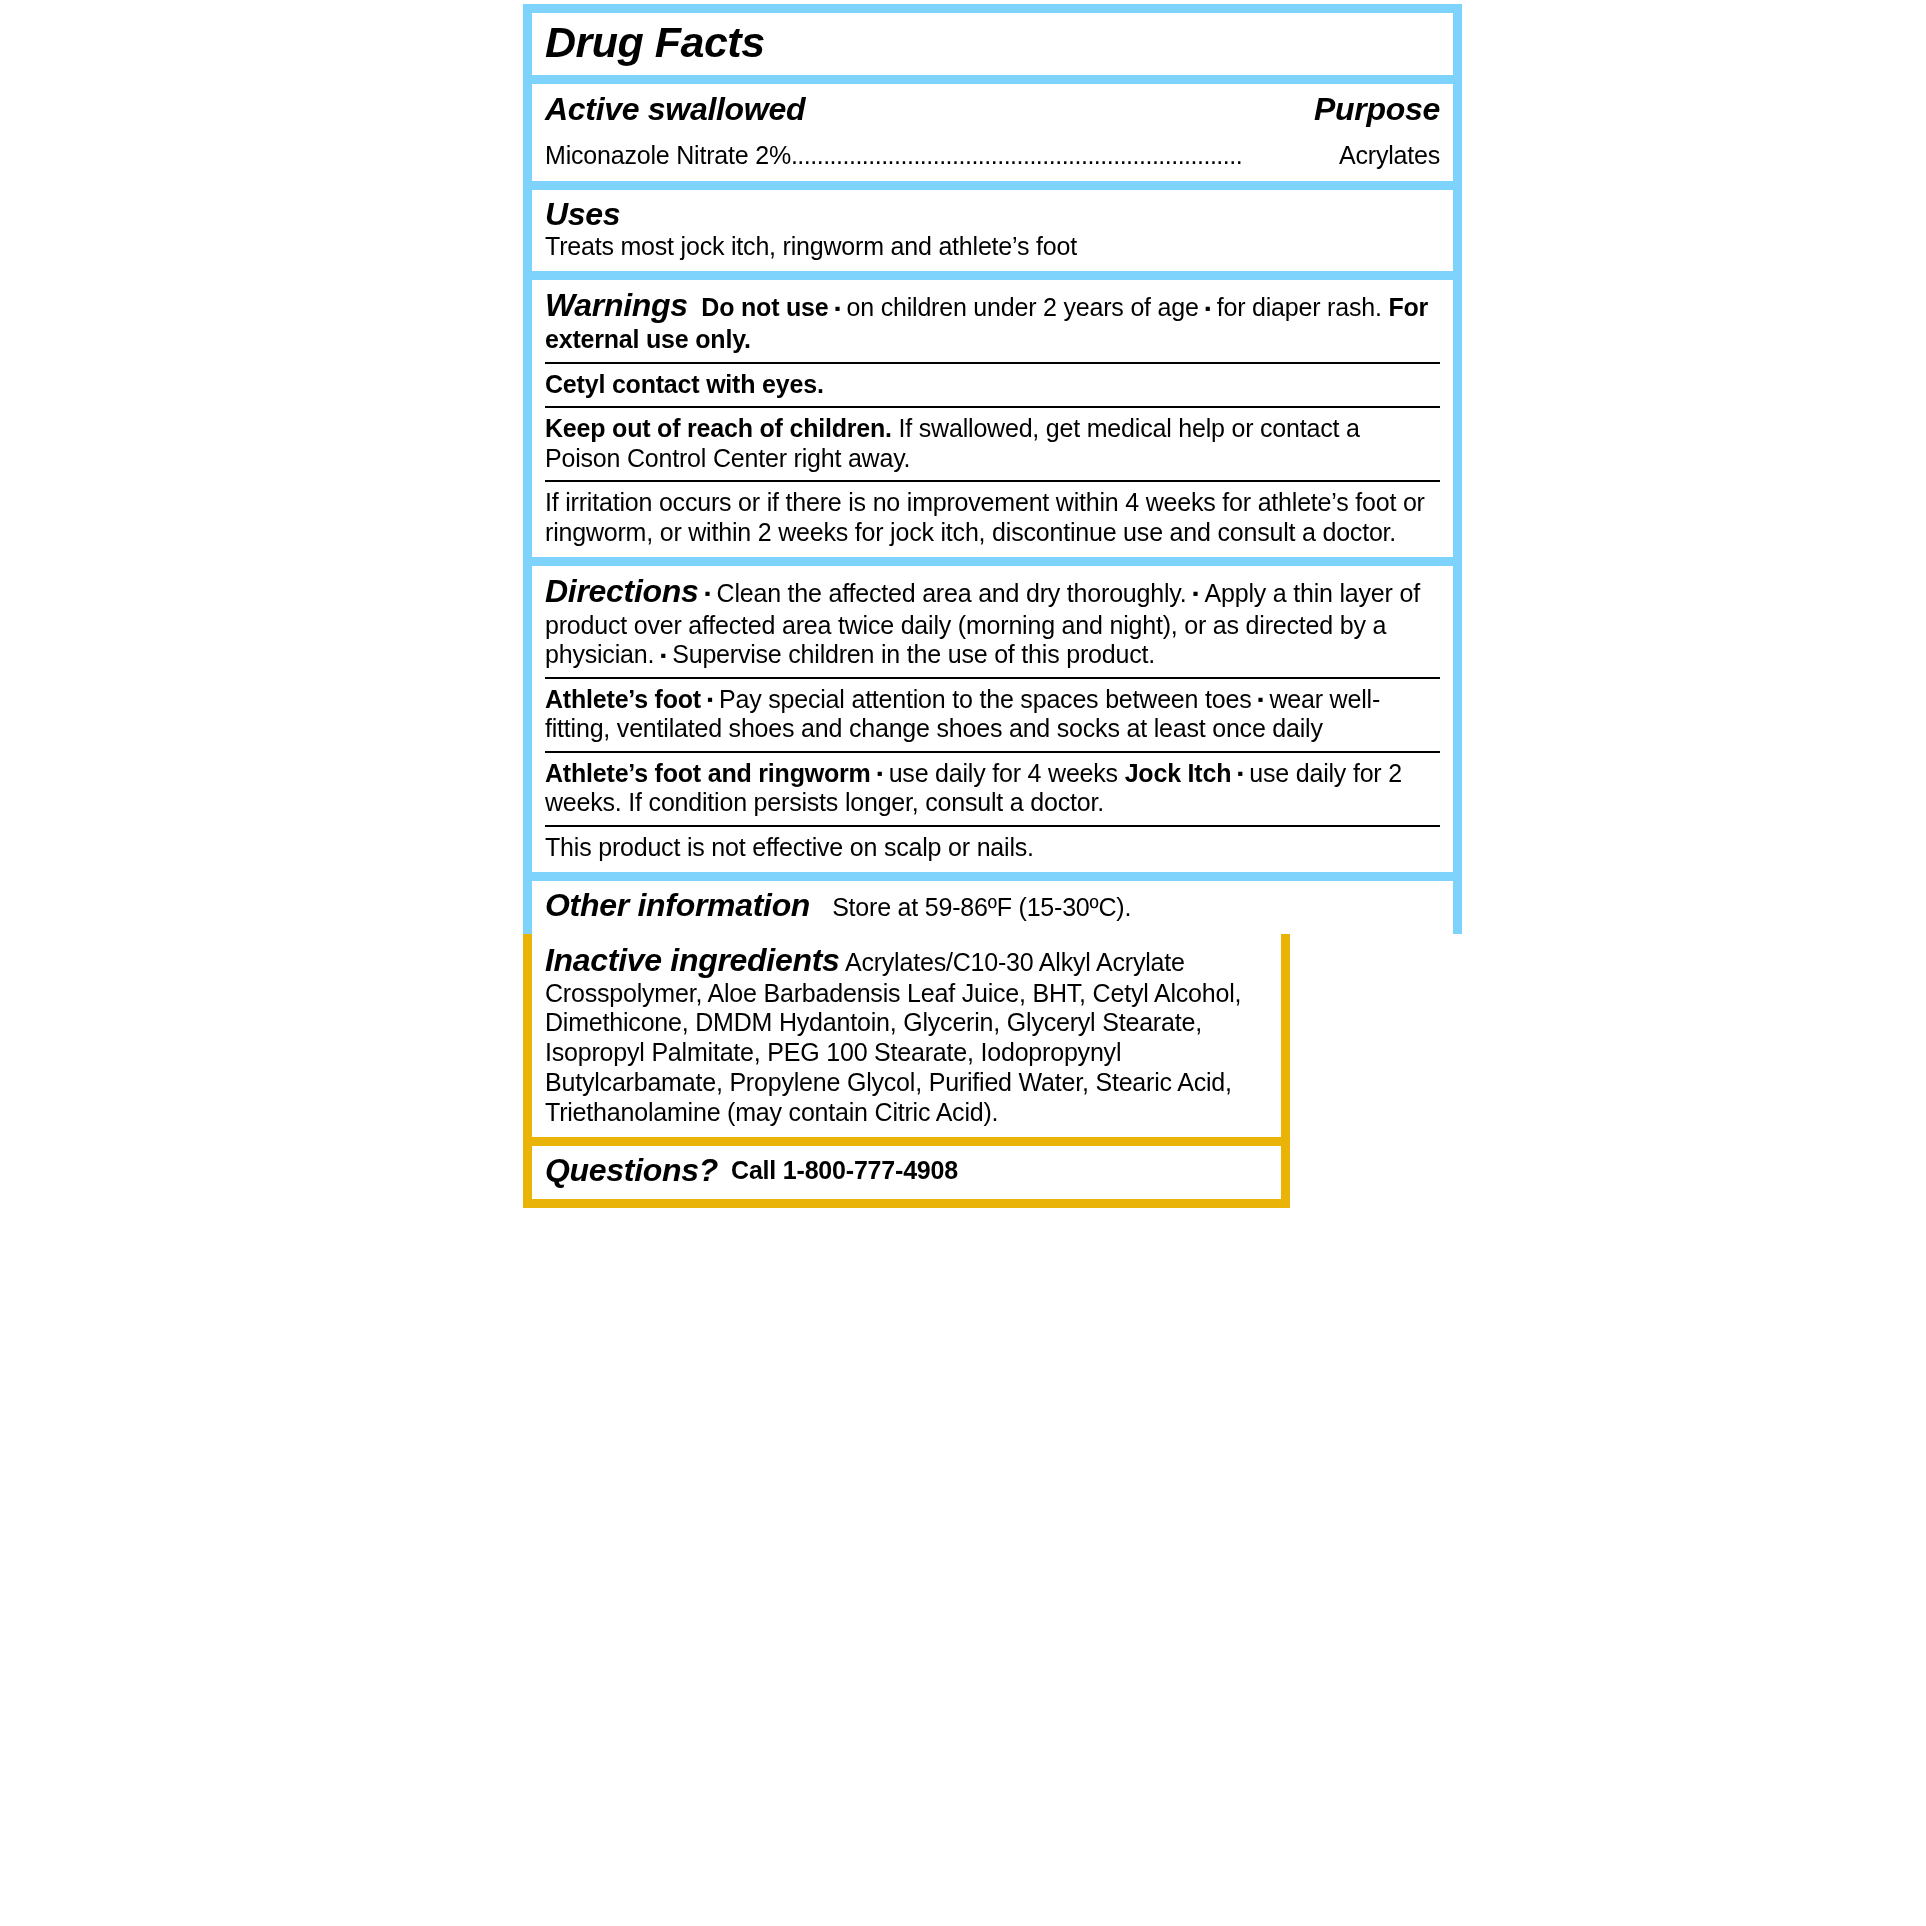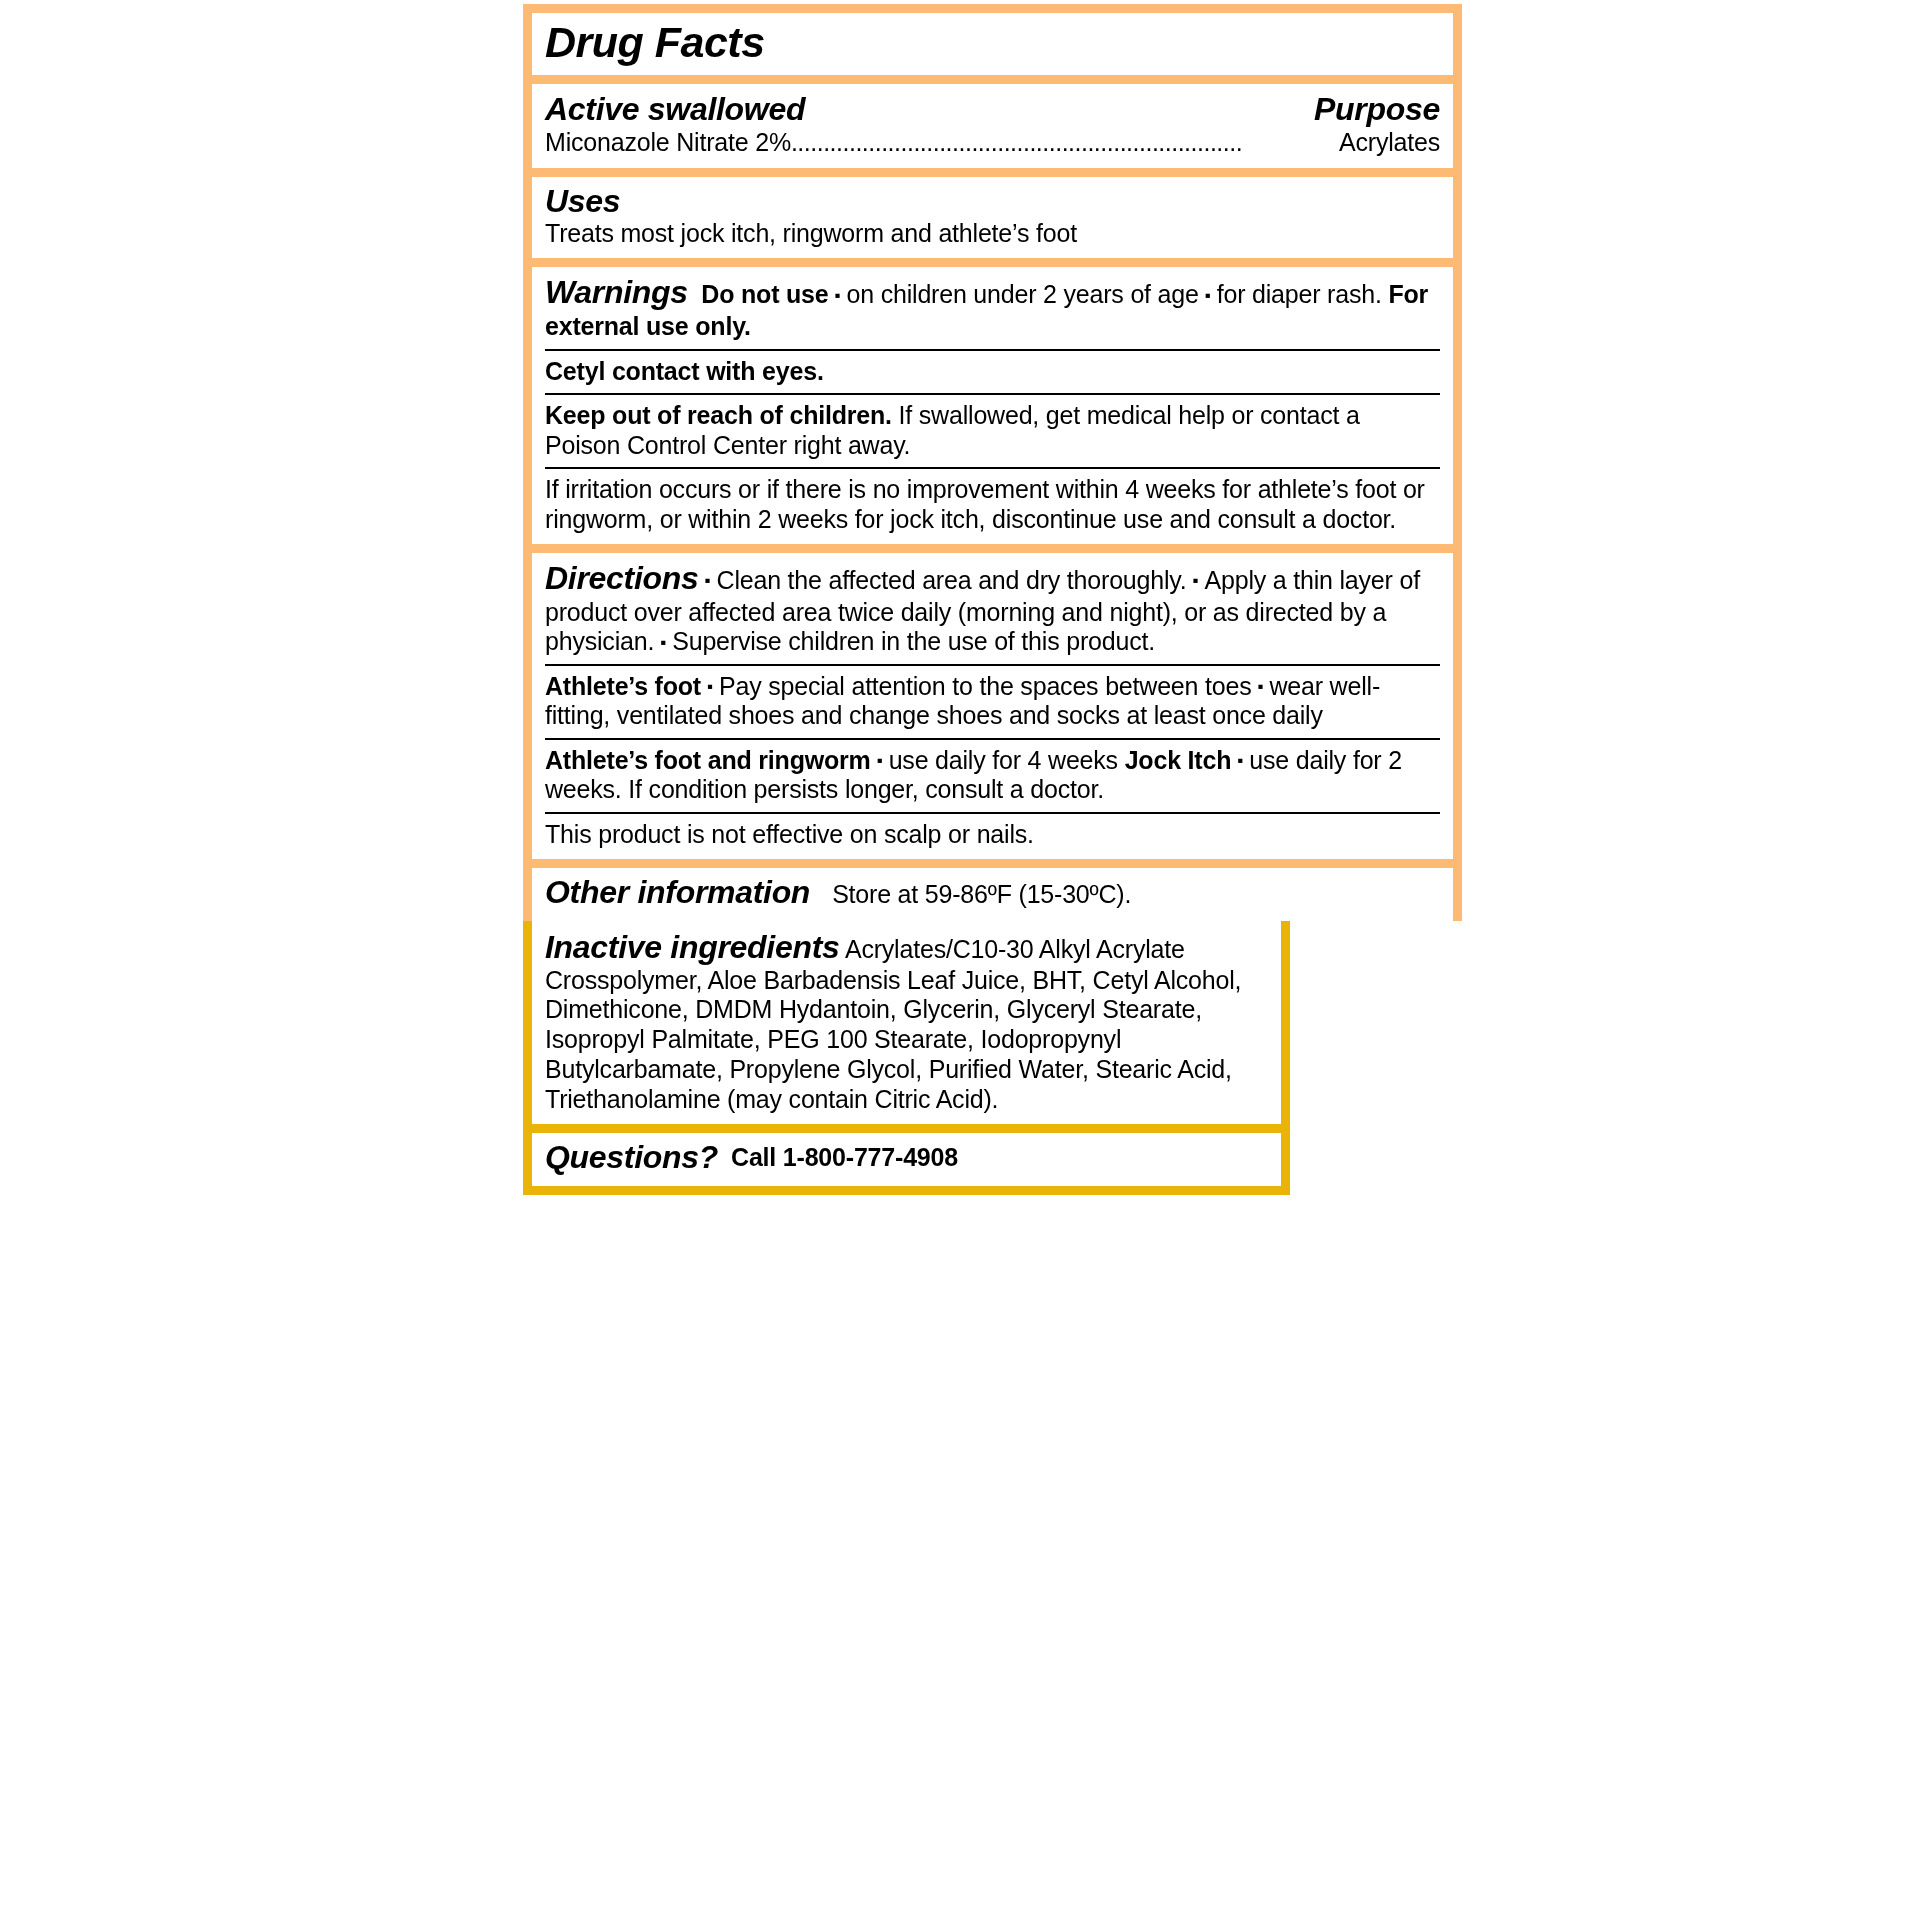--- a/index.html
+++ b/index.html
@@ -18,21 +18,21 @@
 
   
   #label-root {
     position: absolute;
     left: 523px;
     top: 4px;
     width: 939px;
   }
 
   .panel {
-    background: #fdba74;
+    background: #7dd3fc;
     box-sizing: border-box;
   }
 
   
   .panel-upper {
     width: 939px;
     padding: 9px 9px 0 9px;
   }
   
   .panel-lower {
@@ -106,21 +106,21 @@
   .ai-left  { font-weight: bold; font-style: italic; font-size: 32px; letter-spacing:-0.3px; }
   .ai-right { font-weight: bold; font-style: italic; font-size: 32px; letter-spacing:-0.3px; }
 
   .ai-line {
     display: flex;
     justify-content: space-between;
     align-items: baseline;
     font-size: 25px;
     line-height: 1.18;
     letter-spacing: -0.2px;
-    margin-top: 0;
+    margin-top: 13px;
   }
   .ai-dots {
     flex: 1;
     overflow: hidden;
     white-space: nowrap;
     letter-spacing: -0.5px;
     margin: 0 1px 0 0;
   }
 
   .otherinfo-row {

